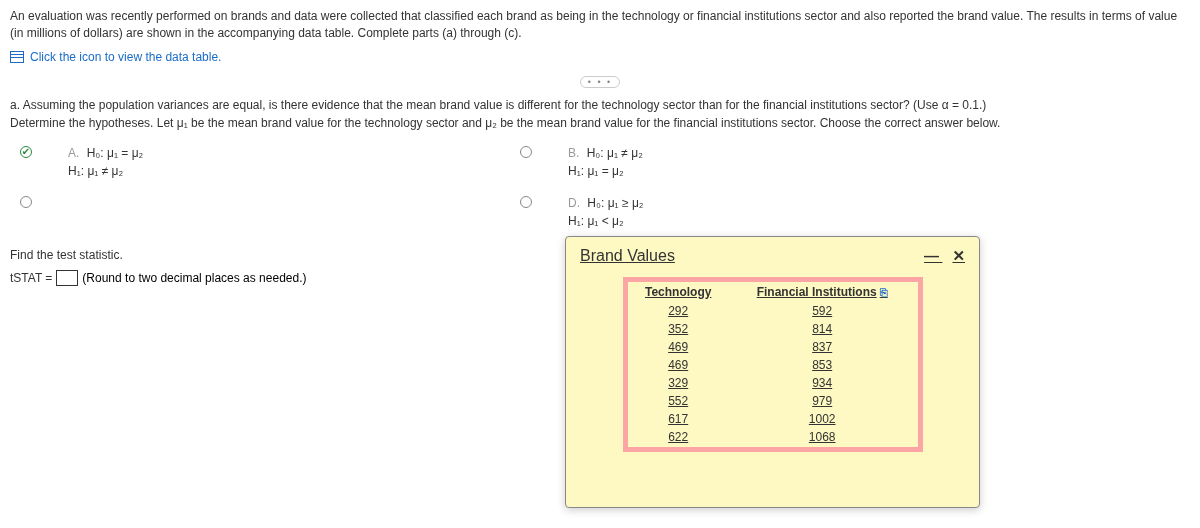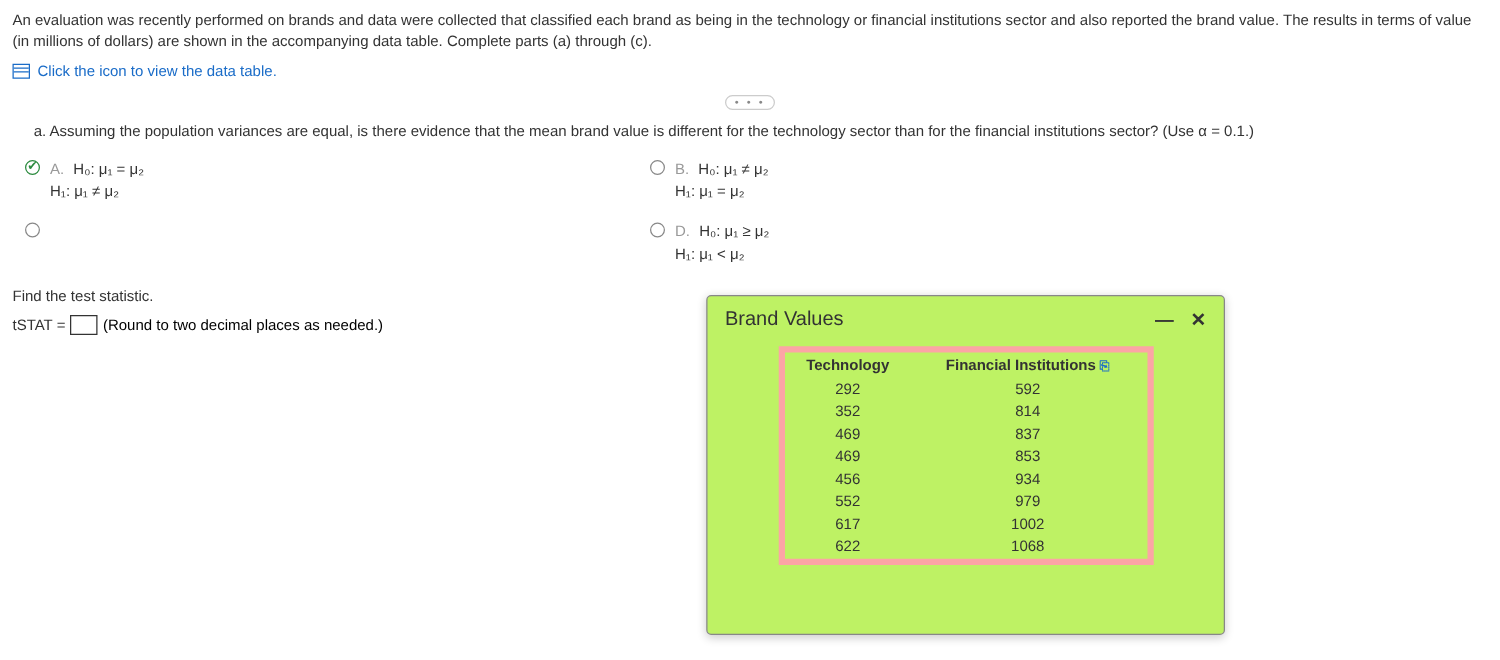--- a/index.html
+++ b/index.html
@@ -33,51 +33,51 @@
       margin: 4px auto;
       width: 40px;
       border: 1px solid #ccc;
       border-radius: 10px;
       font-size: 9px;
       color: #888;
       letter-spacing: 2px;
       padding: 0 4px;
       cursor: pointer;
     }
-    .question { padding: 4px 27px; line-height: 1.5; }
+    .question { padding: 4px 10px; line-height: 1.5; }
     .options {
       display: grid;
       grid-template-columns: 1fr 1fr;
       gap: 14px 40px;
       padding: 8px 20px;
       max-width: 1000px;
     }
     .opt { display: flex; gap: 8px; align-items: flex-start; }
     .radio {
       width: 12px; height: 12px; border: 1px solid #888; border-radius: 50%;
       display: inline-flex; align-items: center; justify-content: center;
       margin-top: 2px; flex-shrink: 0;
     }
     .radio.checked { border-color: #2b8a3e; }
     .radio.checked::after { content:"✔"; color:#2b8a3e; font-size:10px; line-height:1;}
     .opt-label { color: #999; margin-right: 4px; }
-    .opt-text { line-height: 1.5; }
+    .opt-text { line-height: 1.5; margin-left: 28px; }
     .findstat { padding: 10px 10px 4px; }
     .tstat-line { padding: 4px 10px; display: flex; align-items: center; gap: 4px; }
     .inputbox { width: 22px; height: 16px; border: 1px solid #333; }
     .hint { color: #000000; }
     .modal {
       position: absolute;
       left: 565px; top: 236px;
       width: 415px; height: 272px;
-      background: #bef264;
+      background: #fef9c3;
       border: 1px solid #888;
       border-radius: 4px;
       box-shadow: 0 2px 8px rgba(0,0,0,0.2);
-      display: flex; flex-direction: column;
+      display: flex; flex-direction: column; text-decoration: underline;
     }
     .modal-header {
       padding: 10px 14px 8px;
       display: flex; justify-content: space-between; align-items: center;
     }
     .modal-title { font-size: 16px; }
     .modal-ctrls span { margin-left: 10px; font-size: 15px; font-weight: bold; cursor: pointer;}
     .modal-body {
       flex: 1;
       padding: 4px 14px;
@@ -115,20 +115,21 @@
   <span class="table-icon"></span>
   <span>Click the icon to view the data table.</span>
 </div>
 
 <div style="text-align:center;">
   <div class="divider-dots">• • •</div>
 </div>
 
 <div class="question">
   <div>a. Assuming the population variances are equal, is there evidence that the mean brand value is different for the technology sector than for the financial institutions sector? (Use α = 0.1.)</div>
+  <div>Determine the hypotheses. Let μ₁ be the mean brand value for the technology sector and μ₂ be the mean brand value for the financial institutions sector. Choose the correct answer below.</div>
 </div>
 
 <div class="options">
   <div class="opt">
     <span class="radio checked"></span>
     <div class="opt-text">
       <span class="opt-label">A.</span>
       <span>H₀: μ₁ = μ₂</span><br>
       <span>H₁: μ₁ ≠ μ₂</span>
     </div>
@@ -188,21 +189,21 @@
           </tr>
       <tr>
             <td>469</td>
             <td>837</td>
           </tr>
       <tr>
             <td>469</td>
             <td>853</td>
           </tr>
       <tr>
-            <td>456</td>
+            <td>329</td>
             <td>934</td>
           </tr>
       <tr>
             <td>552</td>
             <td>979</td>
           </tr>
       <tr>
             <td>617</td>
             <td>1002</td>
           </tr>

